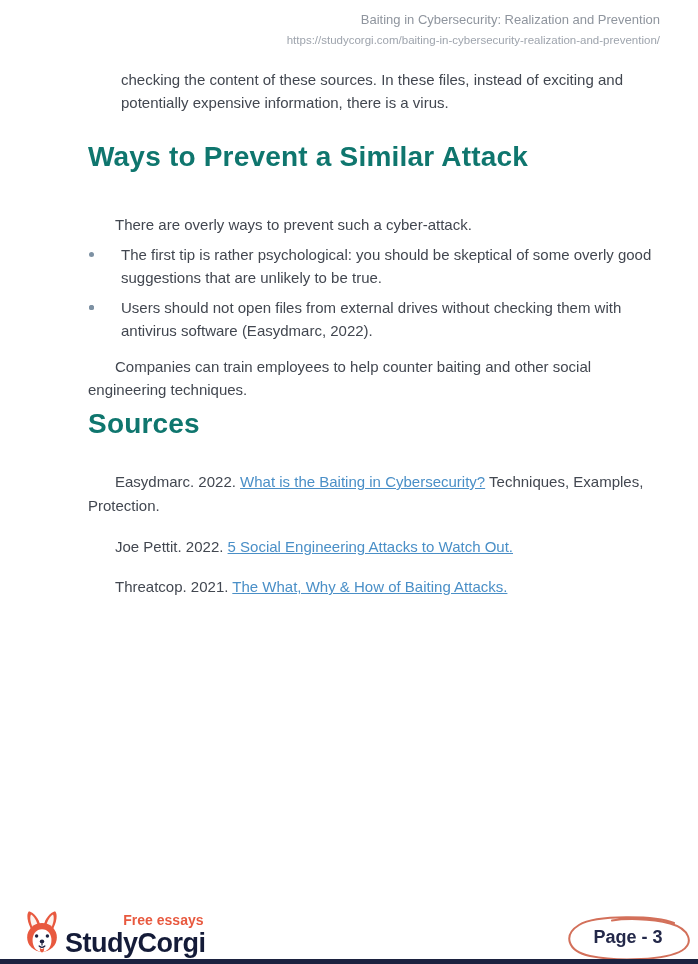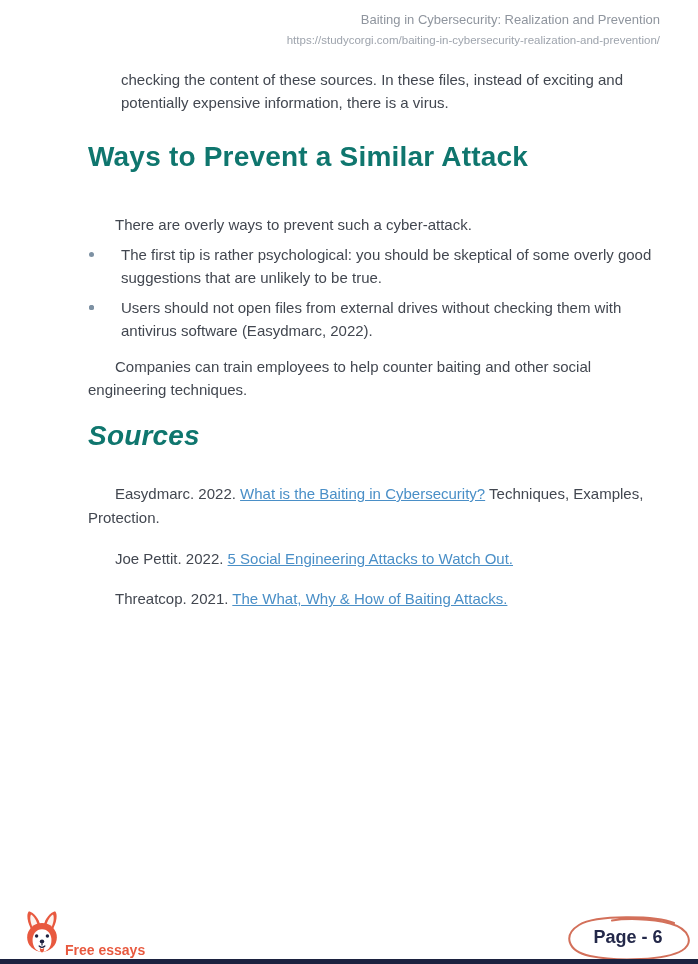--- a/index.html
+++ b/index.html
@@ -33,21 +33,21 @@
   }
   p.cont { margin-top: 18px; margin-left: 33px; }
   h1 {
     font-size: 28px;
     line-height: 38px;
     font-weight: 700;
     color: #0f766e;
     letter-spacing: 0.2px;
   }
   h1.h-prevention { margin-top: 24px; }
-  h1.h-sources    { margin-top: 16px; font-style: italic; }
+  h1.h-sources    { margin-top: 4px; }
   p.ind { text-indent: 27px; }
   p.intro   { margin-top: 37px; }
   p.closing { margin-top: 13px; }
 
   ul.tips { list-style: none; margin-top: 7px; }
   ul.tips li {
     position: relative;
     padding-left: 33px;
     margin-bottom: 7px;
     line-height: 23px;
@@ -164,25 +164,26 @@
       <ellipse cx="20" cy="32" rx="16.5" ry="16" fill="#e8593f"></ellipse>
       <path d="M20 23 C26.5 23 30.5 28.5 30.5 35 C30.5 43.5 25.8 48 20 48 C14.2 48 9.5 43.5 9.5 35 C9.5 28.5 13.5 23 20 23 Z" fill="#ffffff"></path>
       <circle cx="14" cy="30.5" r="1.9" fill="#1d2240"></circle>
       <circle cx="26" cy="30.5" r="1.9" fill="#1d2240"></circle>
       <ellipse cx="20" cy="36.5" rx="2.5" ry="2.1" fill="#1d2240"></ellipse>
       <path d="M20 38.5 L20 40.5 M16.8 41.5 Q20 44.5 23.2 41.5" stroke="#1d2240" stroke-width="1.3" fill="none" stroke-linecap="round"></path>
       <path d="M17.6 43.2 Q20 46.8 22.4 43.2 Q22.6 48.2 20 48.8 Q17.4 48.2 17.6 43.2 Z" fill="#e8593f"></path>
     </svg>
     <div class="brand-text">
       <div class="tagline">Free essays</div>
+      <div class="brandname">StudyCorgi</div>
     </div>
   </div>
 
   <div class="pagebadge">
     <svg width="128" height="46" viewBox="0 0 128 46">
       <path d="M110 9 C92 1.5 32 0.5 15 11 C-1 21 3 37 26 42 C55 48 102 46 118 36.5 C130 29 126 15 106 9.5 C86 4 60 4.5 48 6.5" fill="none" stroke="#d3705a" stroke-width="2" stroke-linecap="round"></path>
     </svg>
-    <span class="pagetext">Page - 6</span>
+    <span class="pagetext">Page - 3</span>
   </div>
 
   <div class="bottombar"></div>
 
 </div>
 
 </body></html>

